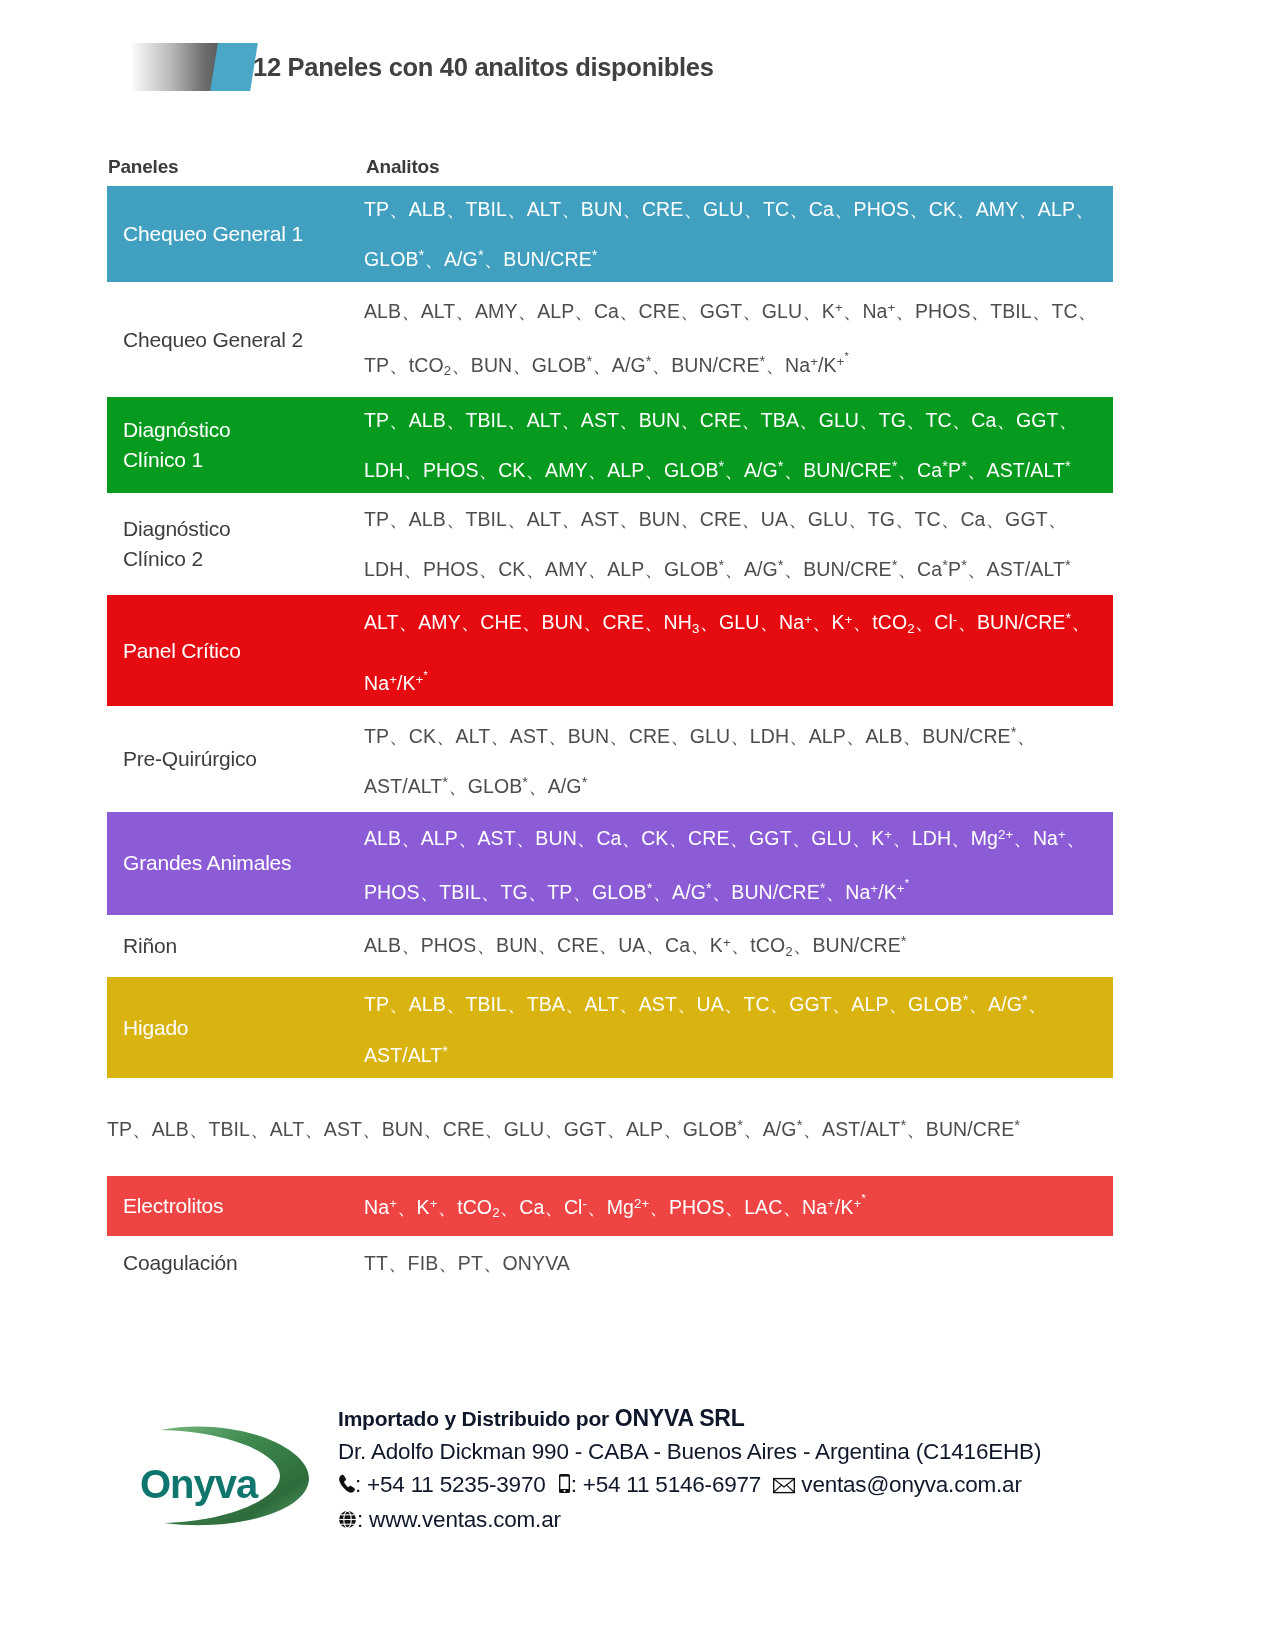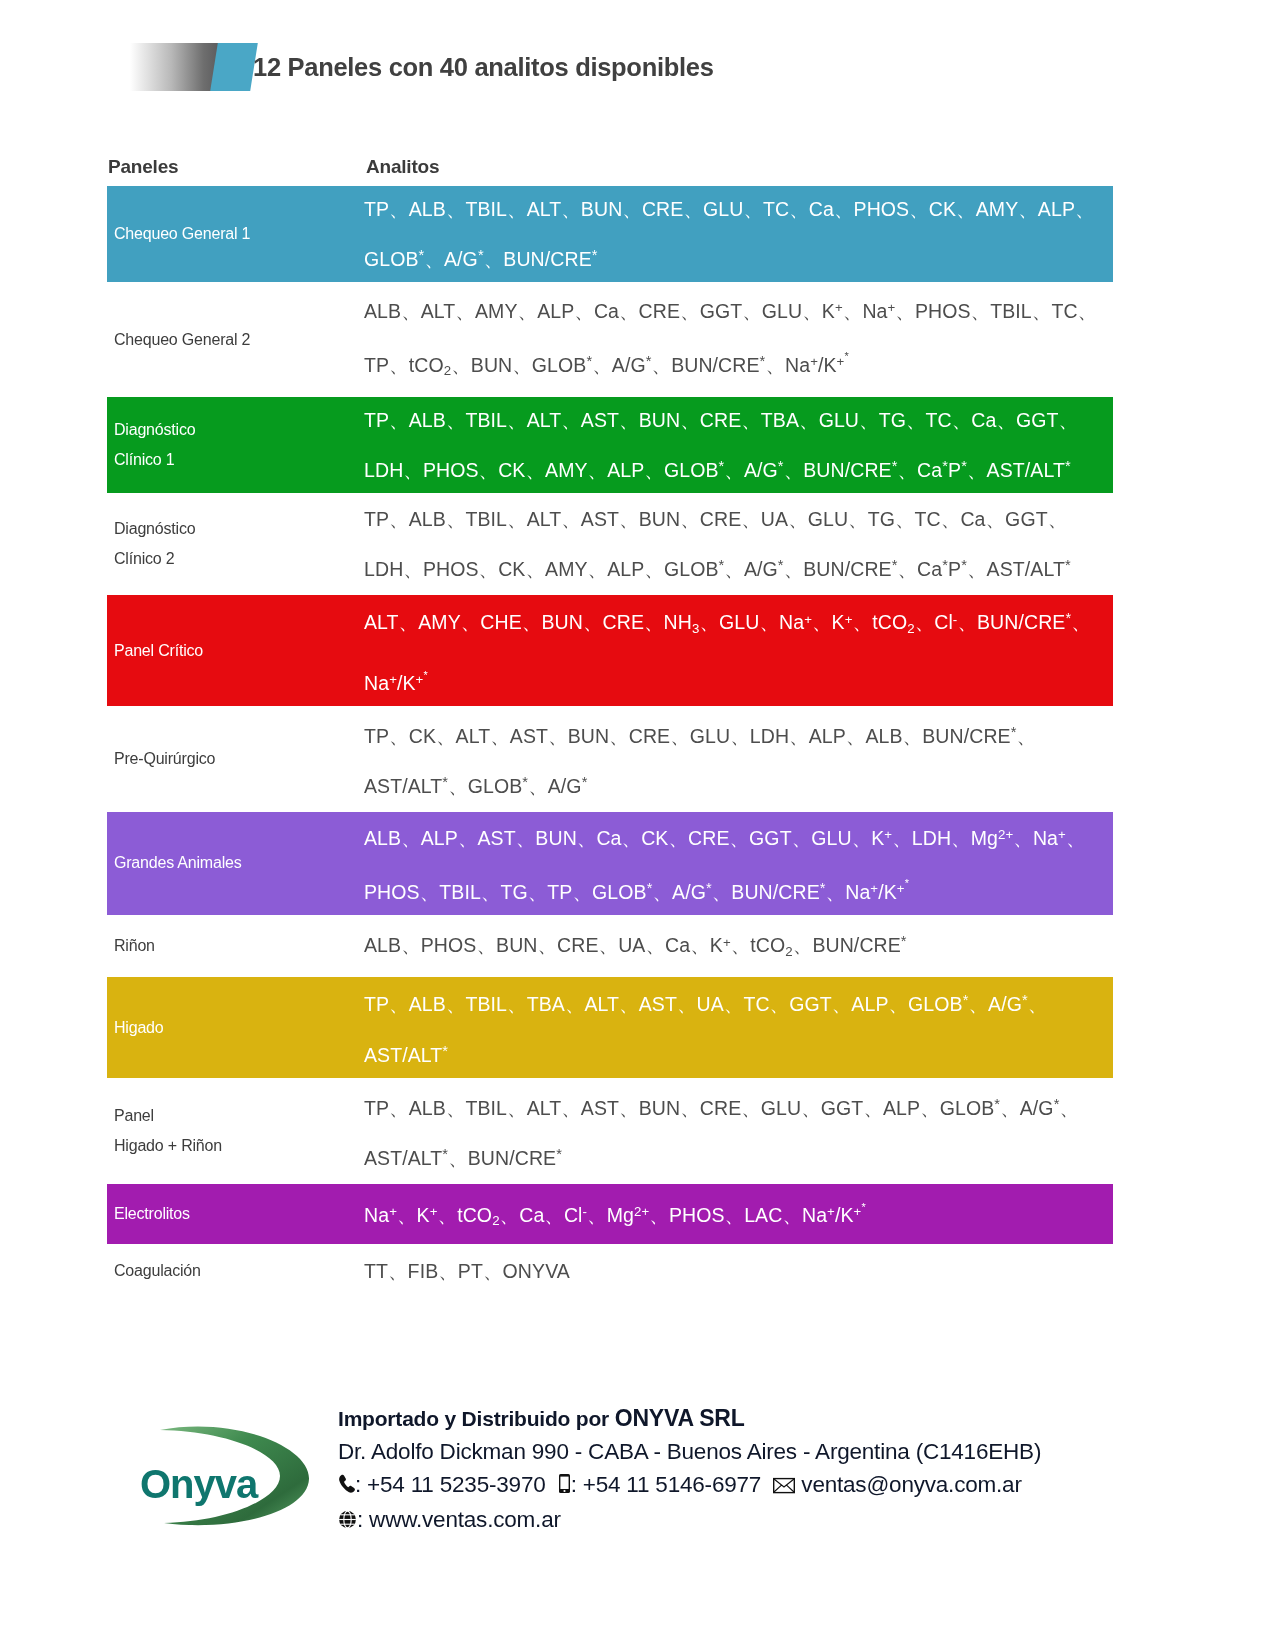--- a/index.html
+++ b/index.html
@@ -72,24 +72,24 @@
     display: flex;
     align-items: center;
     width: 1006px;
     margin-bottom: 3px;
   }
   .row.plain { background: transparent; }
 
   .cell-panel {
     width: 257px;
     flex: 0 0 257px;
-    font-size: 16px;
+    font-size: 21px;
     line-height: 30px;
     color: #3d3d3d;
-    padding-left: 7px;
+    padding-left: 16px;
     letter-spacing: -0.2px;
   }
   .cell-analitos {
     flex: 1;
     font-size: 19.5px;
     line-height: 46px;
     color: #4d4d4d;
     letter-spacing: 0.1px;
     padding-right: 12px;
   }
@@ -184,24 +184,23 @@
         </div>
         <div class="row plain" style="min-height: 48px; justify-content: center;">
           <div class="cell-panel">Riñon</div>
           <div class="cell-analitos">ALB、PHOS、BUN、CRE、UA、Ca、K<sup>+</sup>、tCO<sub>2</sub>、BUN/CRE<span class="ast">*</span></div>
         </div>
         <div class="row colored" style="background: rgb(217, 179, 16); min-height: 48px;">
           <div class="cell-panel">Higado</div>
           <div class="cell-analitos">TP、ALB、TBIL、TBA、ALT、AST、UA、TC、GGT、ALP、GLOB<span class="ast">*</span>、A/G<span class="ast">*</span>、AST/ALT<span class="ast">*</span></div>
         </div>
         <div class="row plain" style="min-height: 92px;">
-          <div class="cell-panel">Panel<br>Higado + Riñon</div>
           <div class="cell-analitos">TP、ALB、TBIL、ALT、AST、BUN、CRE、GLU、GGT、ALP、GLOB<span class="ast">*</span>、A/G<span class="ast">*</span>、AST/ALT<span class="ast">*</span>、BUN/CRE<span class="ast">*</span></div>
         </div>
-        <div class="row colored" style="background: #a21caf; min-height: 48px;">
+        <div class="row colored" style="background: #ef4444; min-height: 48px;">
           <div class="cell-panel">Electrolitos</div>
           <div class="cell-analitos">Na<sup>+</sup>、K<sup>+</sup>、tCO<sub>2</sub>、Ca、Cl<sup>-</sup>、Mg<sup>2+</sup>、PHOS、LAC、Na<sup>+</sup>/K<sup>+</sup><span class="ast"><span class="ast">*</span></span></div>
         </div>
         <div class="row plain" style="min-height: 48px;">
           <div class="cell-panel">Coagulación</div>
           <div class="cell-analitos">TT、FIB、PT、ONYVA</div>
         </div>
       </div>
   </div>
 

